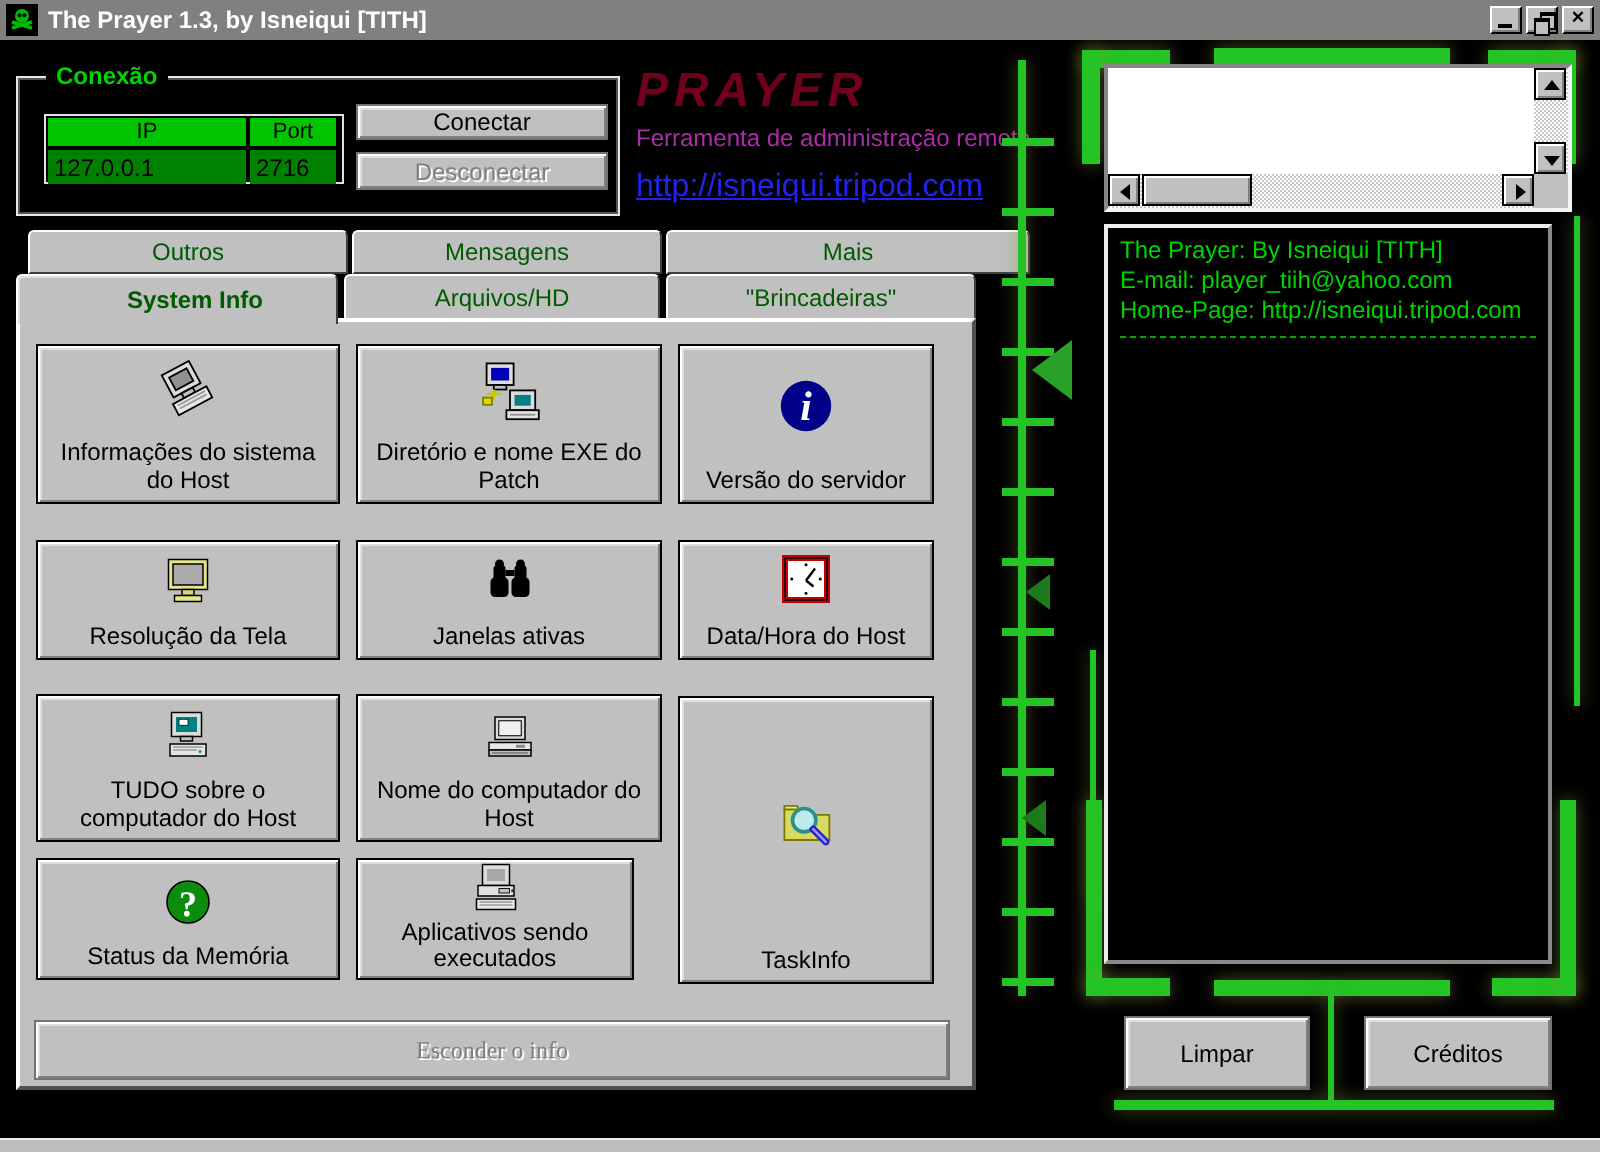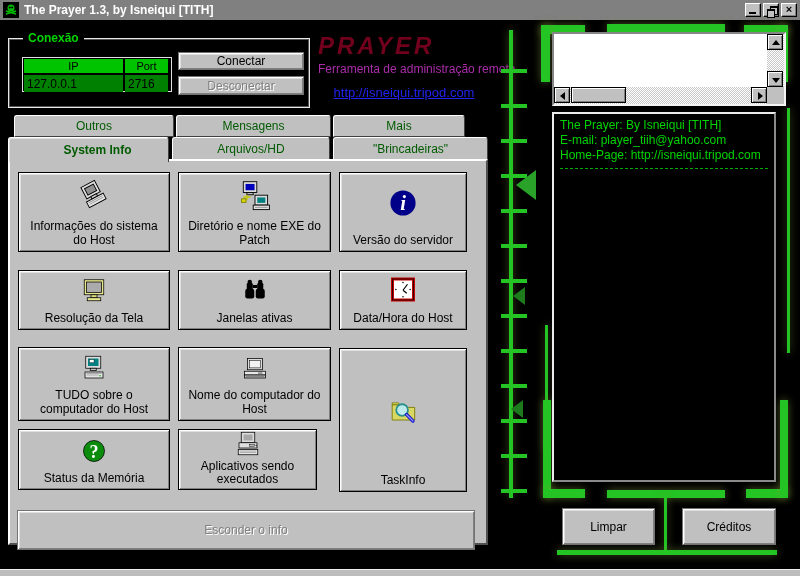--- a/index.html
+++ b/index.html
@@ -42,21 +42,21 @@
   .iptable .val { background:var(--field_green); color:#000; font-size:12px;
     display:flex; align-items:center; padding-left:3px; }
   .conbtn { position:absolute; left:169px; width:126px; height:18px; }
 
   
   .prayer { position:absolute; left:318px; top:32px; font-size:24px; font-style:italic;
     font-weight:bold; letter-spacing:3px; color:var(--prayer_red);
     font-family:"Liberation Sans",sans-serif; }
   .subtitle { position:absolute; left:318px; top:62px; font-size:12px; color:var(--subtitle_purple); }
   .homelink { position:absolute; left:318px; top:85px; width:172px; text-align:center;
-    font-size:13px; color:var(--link_blue); text-decoration:underline; }
+    font-size:16px; color:var(--link_blue); text-decoration:underline; }
 
   
   .tabctl { position:absolute; left:8px; top:115px; width:480px; height:430px;border-radius:24px; }
   .tab { position:absolute; height:22px; background:#c0c0c0;
     border:1px solid; border-color:#fff #404040 #404040 #fff; border-radius:3px 3px 0 0;
     color:var(--tab_green); font-size:12px; display:flex; align-items:center; justify-content:center; }
   .tab.row2 { top:22px; height:23px; border-bottom:none; z-index:2; }
   .tab.active { font-weight:bold; height:25px; z-index:4; box-shadow:inset 1px 1px 0 #dfdfdf; }
   .tabpanel { position:absolute; left:0; top:44px; width:480px; height:386px; background:#c0c0c0;
     border:2px solid; border-color:#fff #505050 #505050 #fff; z-index:3; }
@@ -136,21 +136,21 @@
     <div class="btn3d conbtn disabled" style="top:37px;height:19px;">Desconectar</div>
   </div>
 
   <div class="prayer">PRAYER</div>
   <div class="subtitle">Ferramenta de administração remota</div>
   <div class="homelink">http://isneiqui.tripod.com</div>
 
   <div class="tabctl">
     <div class="tab" style="left:6px;width:160px;">Outros</div>
     <div class="tab" style="left:168px;width:155px;">Mensagens</div>
-    <div class="tab" style="left:325px;width:132px;">Mais</div>
+    <div class="tab" style="left:325px;width:182px;">Mais</div>
     <div class="tab row2 active" style="left:0;width:161px;padding-left:18px;">System Info</div>
     <div class="tab row2" style="left:164px;width:158px;">Arquivos/HD</div>
     <div class="tab row2" style="left:325px;width:155px;">"Brincadeiras"</div>
 
     <div class="tabpanel">
 
       <div class="gbtn" style="left:8px;top:11px;width:152px;height:80px;">
         <span class="gicon">
           <svg viewBox="0 0 40 40">
               <g transform="rotate(-28 20 20)">
@@ -294,21 +294,21 @@
               <rect x="8" y="17" width="24" height="7" fill="#e0e0e0" stroke="#000"></rect>
               <rect x="22" y="19" width="7" height="3" fill="#c0c0c0" stroke="#000" stroke-width=".6"></rect>
               <circle cx="31" cy="20.5" r="1" fill="#333"></circle>
               <rect x="7" y="26" width="26" height="7" fill="#e8e8e8" stroke="#000"></rect>
               <path d="M9 28h22M9 30h22" stroke="#999"></path>
             </svg>
         </span>
         <span class="glabel">Aplicativos sendo executados</span>
       </div>
 
-      <div class="btn3d disabled" style="position:absolute;left:7px;top:349px;width:458px;height:40px;">Esconder o info</div>
+      <div class="btn3d disabled" style="position:absolute;left:7px;top:349px;width:458px;height:30px;font-family:Liberation Serif, serif;">Esconder o info</div>
     </div>
   </div>
 
   <div class="gdec" style="left:509px;top:30px;width:4px;height:468px;"></div>
   <div style="position:absolute;left:501px;top:38px;width:26px;height:458px;background:repeating-linear-gradient(180deg, transparent 0 31px, var(--green_accent) 31px 35px);"></div>
   <div class="tri" style="left:516px;top:170px;border-right:20px solid #2aa22a;border-top:15px solid transparent;border-bottom:15px solid transparent;"></div>
   <div class="tri" style="left:513px;top:287px;border-right:12px solid #1d7a1d;border-top:9px solid transparent;border-bottom:9px solid transparent;"></div>
   <div class="tri" style="left:511px;top:400px;border-right:12px solid #1d7a1d;border-top:9px solid transparent;border-bottom:9px solid transparent;"></div>
   <div class="gdec" style="left:545px;top:325px;width:3px;height:125px;"></div>
   <div class="gdec" style="left:787px;top:108px;width:3px;height:245px;"></div>

